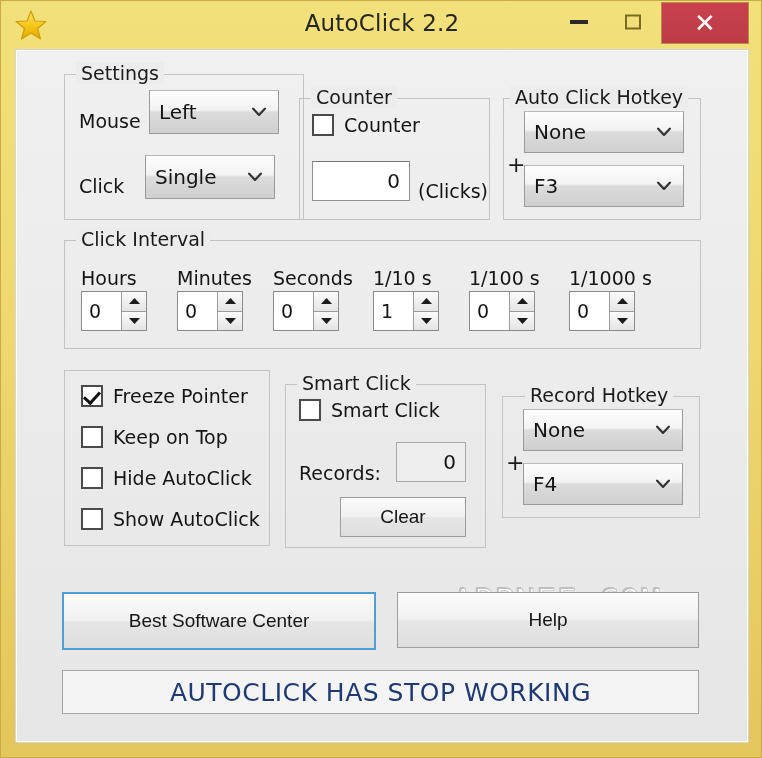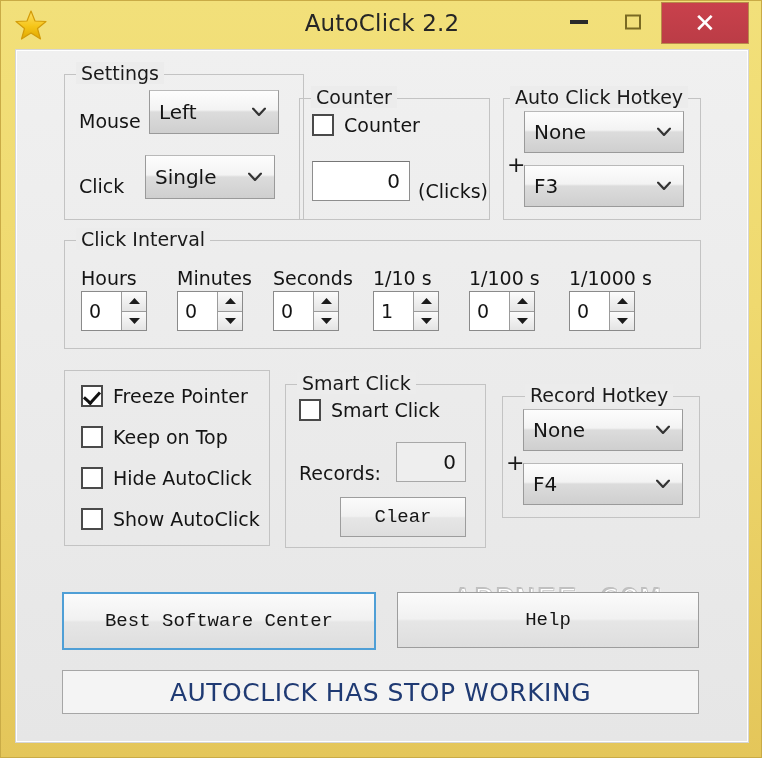--- a/index.html
+++ b/index.html
@@ -262,21 +262,21 @@
   .btn {
     position: absolute;
     box-sizing: border-box;
     background: linear-gradient(180deg,#fbfbfb 0%, #f1f1f1 48%, #e6e6e6 52%, #dedede 100%);
     border: 1px solid #9d9d9d;
     display: flex;
     align-items: center;
     justify-content: center;
     font-size: 19px;
     color: #151515;
-    font-family: Liberation Mono, monospace;
+    font-family: Liberation Sans, sans-serif;
     cursor: default;
     user-select: none;
   }
   .btn.focused {
     border: 2px solid #4f9fd6;
   }
 
   
   #statusbar {
     position: absolute;

